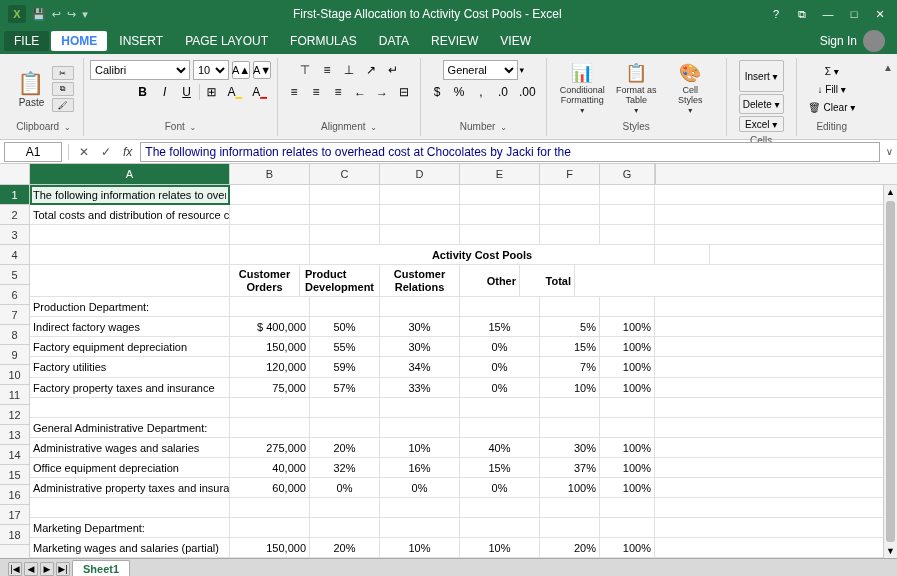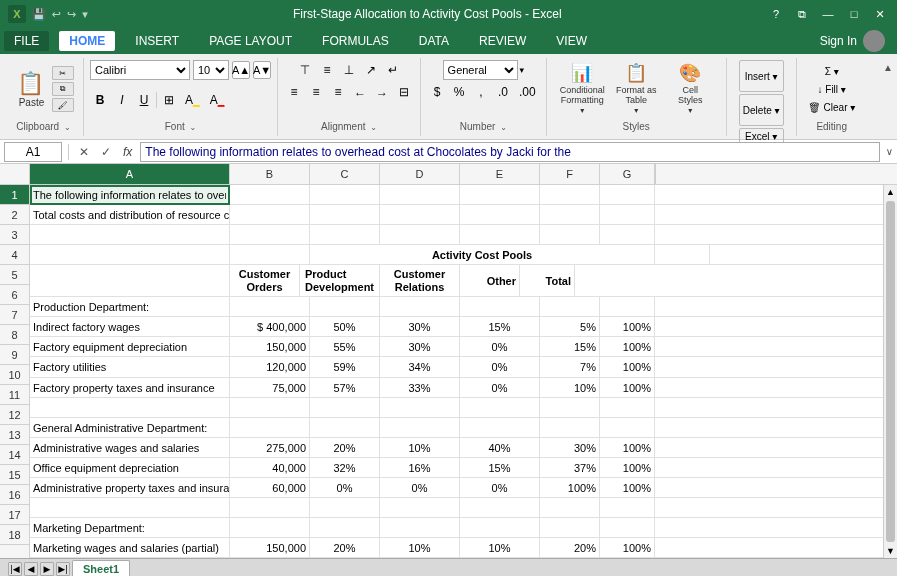--- a/index.html
+++ b/index.html
@@ -22,21 +22,21 @@
     .title-icon { width: 18px; height: 18px; background: #1a5c38; border-radius: 2px; display: flex; align-items: center; justify-content: center; font-size: 10px; font-weight: bold; color: #fff; }
     .win-btn { width: 18px; height: 18px; background: none; border: none; color: white; cursor: pointer; font-size: 11px; display: flex; align-items: center; justify-content: center; }
 
     
     .menu-bar {
       background: #217346;
       height: 26px;
       display: flex;
       align-items: center;
       padding: 0 4px;
-      gap: 10px;
+      gap: 2px;
     }
     .menu-item {
       color: white;
       padding: 3px 10px;
       font-size: 12px;
       cursor: pointer;
       border-radius: 2px;
     }
     .menu-item.active { background: #1a5c38; }
     .sign-in { color: white; font-size: 12px; margin-left: auto; padding: 0 8px; display: flex; align-items: center; gap: 6px; }
@@ -94,21 +94,21 @@
       cursor: pointer;
       border-radius: 3px;
       font-size: 10px;
       color: #333;
     }
     .paste-icon { font-size: 22px; }
     .small-icons { display: flex; flex-direction: column; gap: 2px; }
     .small-icon-row { width: 22px; height: 14px; background: #e8e8e8; border: 1px solid #bbb; border-radius: 1px; cursor: pointer; display: flex; align-items: center; justify-content: center; font-size: 8px; }
 
     
-    .font-group-content { flex-direction: column; align-items: flex-start; gap: 10px; }
+    .font-group-content { flex-direction: column; align-items: flex-end; gap: 2px; }
     .font-row1 { display: flex; gap: 3px; align-items: center; }
     .font-row2 { display: flex; gap: 2px; align-items: center; }
     .font-select { height: 20px; font-size: 11px; border: 1px solid #aaa; width: 100px; background: white; }
     .font-size-select { height: 20px; font-size: 11px; border: 1px solid #aaa; width: 36px; background: white; }
     .font-btn { height: 20px; min-width: 20px; padding: 0 3px; border: 1px solid transparent; background: none; cursor: pointer; font-size: 12px; border-radius: 2px; }
     .font-btn.bold { font-weight: bold; }
     .font-btn.italic { font-style: italic; }
     .font-btn.underline { text-decoration: underline; }
     .font-size-inc { width: 18px; height: 18px; border: 1px solid #aaa; background: white; cursor: pointer; font-size: 11px; border-radius: 2px; display: flex; align-items: center; justify-content: center; }
 
@@ -443,21 +443,21 @@
           <span style="font-size:8px;">▾</span>
         </div>
       </div>
       <div class="ribbon-group-label">Styles</div>
     </div>
 
     <div class="ribbon-group" style="min-width:70px;">
       <div class="ribbon-group-content" style="flex-direction:column;gap:2px;justify-content:center;">
         <div style="display:flex;flex-direction:column;gap:2px;">
           <button class="font-btn" style="height:32px;font-size:10px;border:1px solid #bbb;">Insert ▾</button>
-          <button class="font-btn" style="height:32px;font-size:10px;border:1px solid #bbb;">Delete ▾</button>
+          <button class="font-btn" style="height:20px;font-size:10px;border:1px solid #bbb;">Delete ▾</button>
           <button class="font-btn" style="height:16px;font-size:10px;border:1px solid #bbb;">Excel ▾</button>
         </div>
       </div>
       <div class="ribbon-group-label">Cells</div>
     </div>
 
     <div class="ribbon-group" style="min-width:70px;border-right:none;">
       <div class="ribbon-group-content" style="flex-direction:column;gap:2px;justify-content:center;">
         <div style="display:flex;flex-direction:column;gap:2px;">
           <button class="font-btn" style="height:16px;font-size:10px;border:1px solid transparent;">Σ ▾</button>

